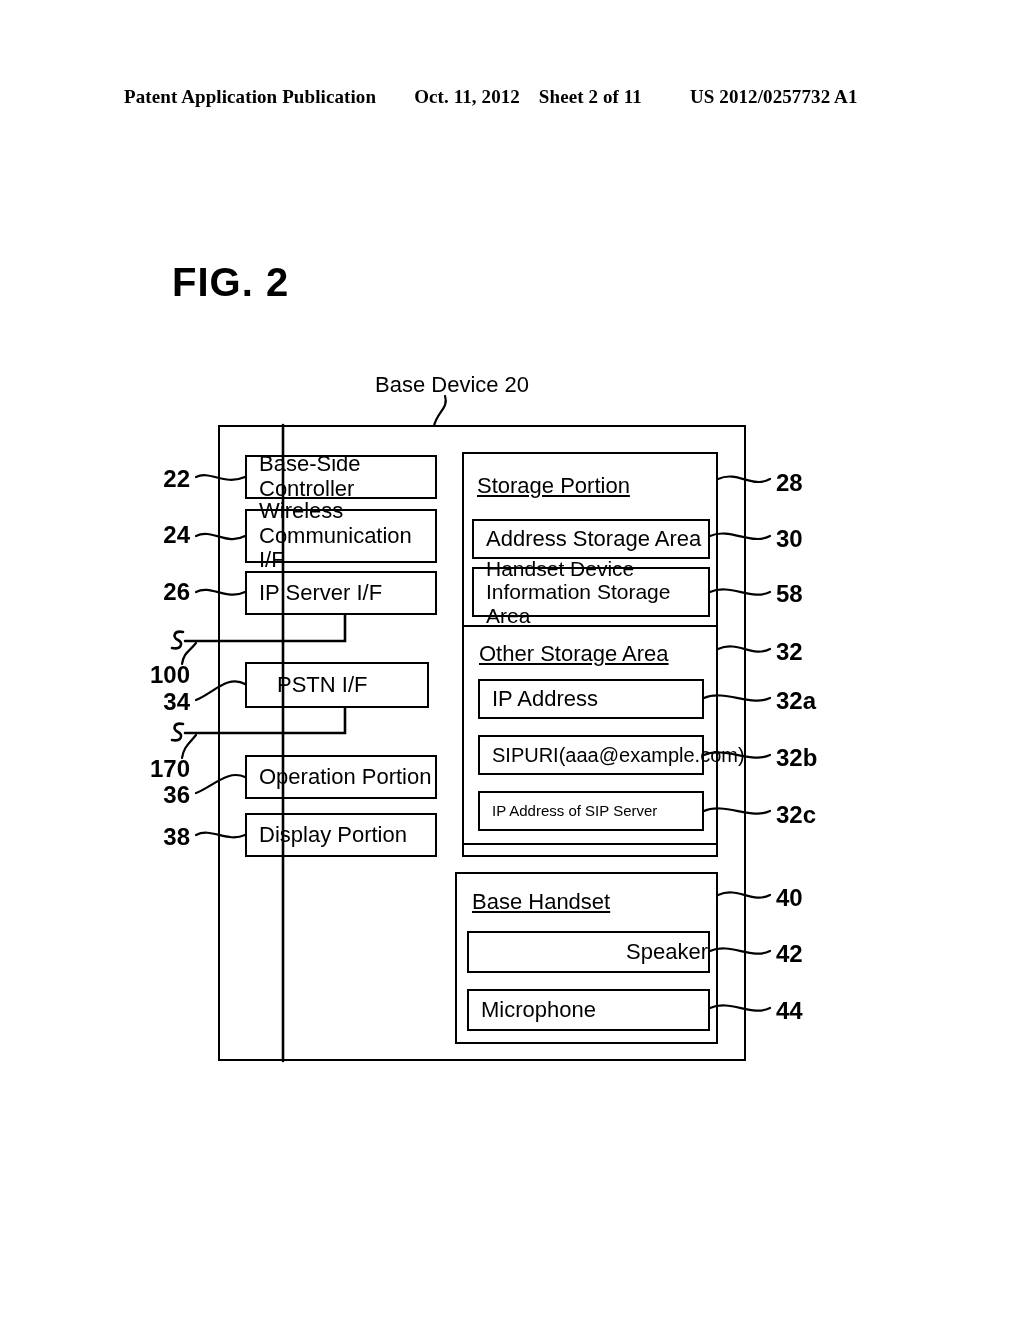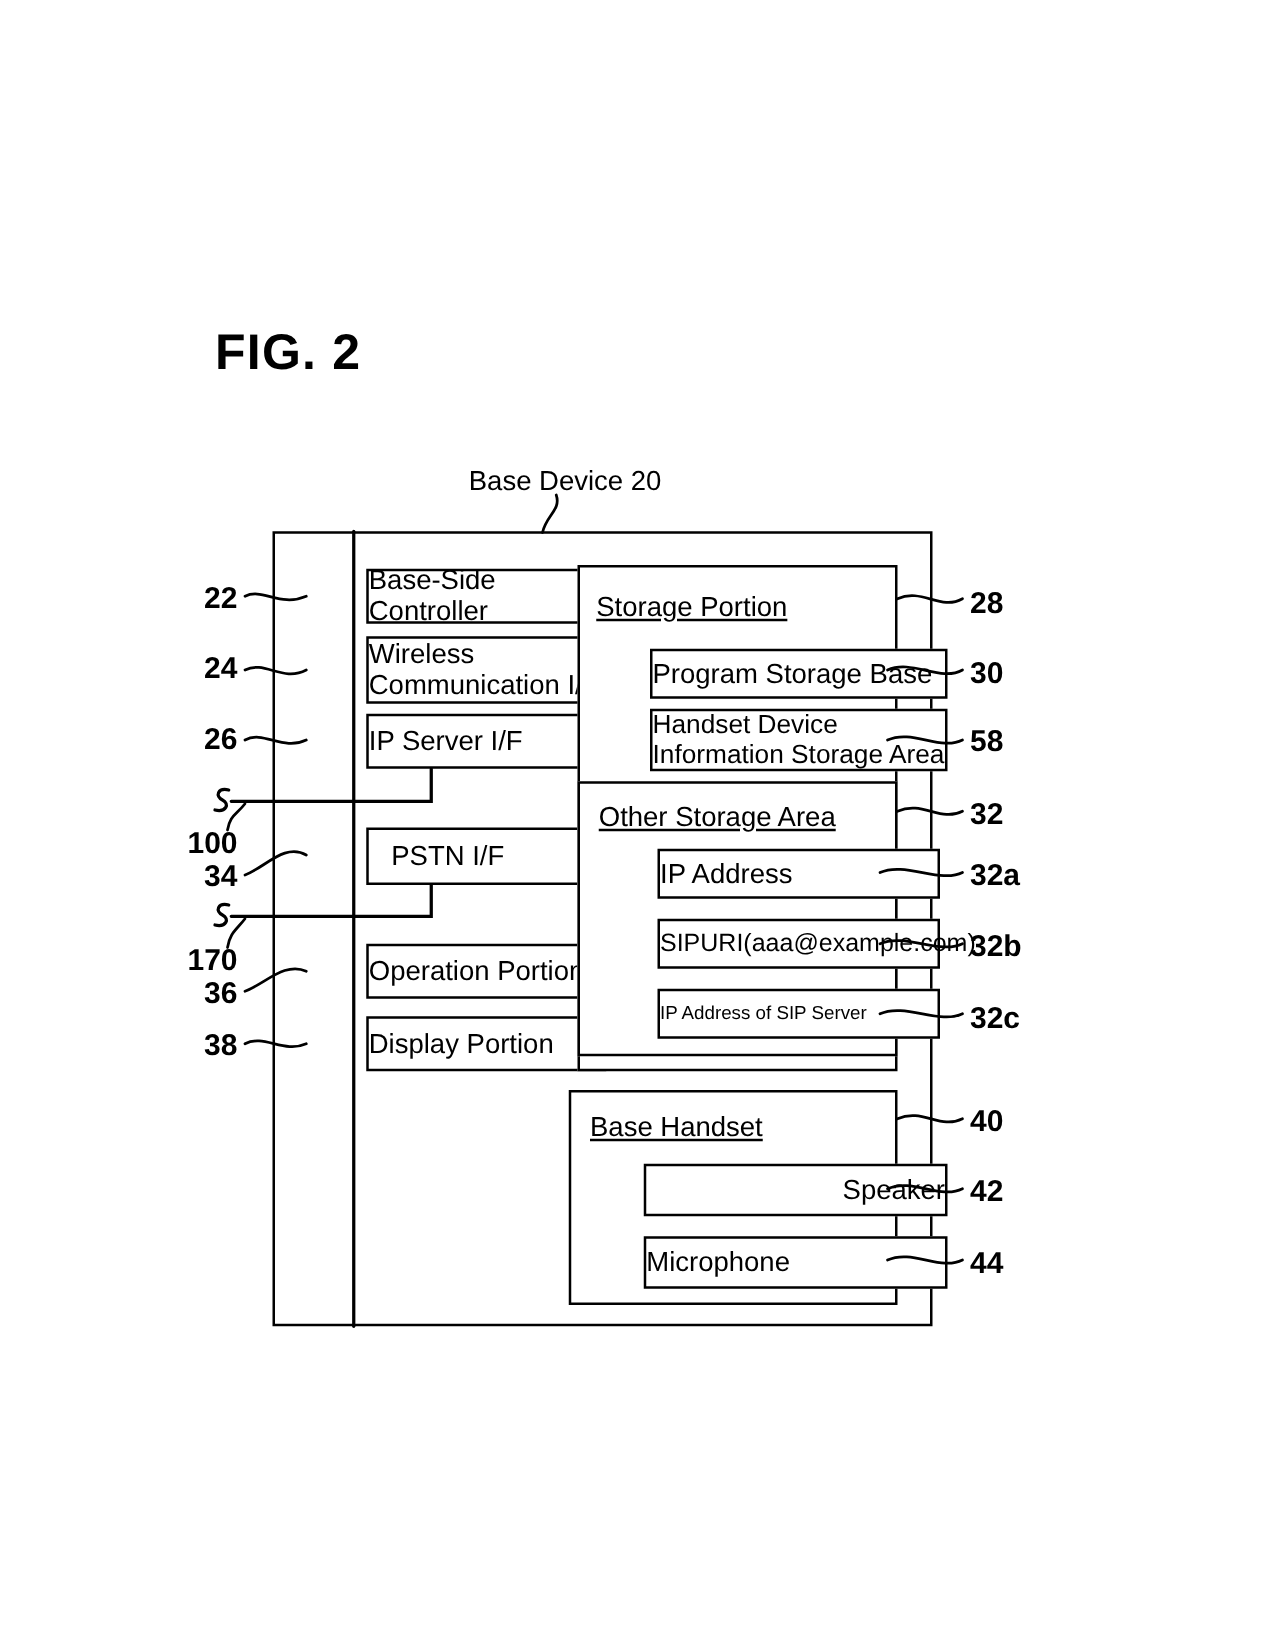--- a/index.html
+++ b/index.html
@@ -65,25 +65,24 @@
   .ref-num.left { text-align: right; }
 
   
   .box {
     position: absolute;
     box-sizing: border-box;
     border: 2.5px solid #000;
     background: #fff;
     display: flex;
     align-items: center;
-    padding-left: 0;
+    padding-left: 12px;
     font-family: "Liberation Sans", sans-serif;
     font-size: 22px;
     line-height: 1.12;
-    margin-left: 48px;
   }
   .box.two-line {
     align-items: center;
   }
   .box .lbl {
     display: block;
     white-space: pre-line;
   }
   .group-box {
     position: absolute;
@@ -109,20 +108,28 @@
     font-family: "Liberation Sans", sans-serif;
     font-size: 22px;
     white-space: nowrap;
   }
 </style>
 </head>
 <body>
 
 <div id="page">
 
+  <div id="pub-header">
+    <span class="h-left">Patent Application Publication</span>
+    <span class="h-mid">
+      <span>Oct. 11, 2012</span>
+      <span class="sheet">Sheet 2 of 11</span>
+    </span>
+    <span class="h-right">US 2012/0257732 A1</span>
+  </div>
 
   <div id="fig-title">FIG. 2</div>
 
   <div class="dev-title" style="left:375px; top:372px;">Base Device 20</div>
 
   <div id="outer-box" style="left:218px; top:425px; width:528px; height:636px;"></div>
 
   <div class="box" style="left:245px; top:455px; width:192px; height:44px;">
     <span class="lbl">Base-Side Controller</span>
   </div>
@@ -145,21 +152,21 @@
   </div>
 
   <div class="box" style="left:245px; top:813px; width:192px; height:44px;">
     <span class="lbl">Display Portion</span>
   </div>
 
   <div class="group-box" style="left:462px; top:452px; width:256px; height:405px;"></div>
   <div class="group-title" style="left:477px; top:473px;">Storage Portion</div>
 
   <div class="box" style="left:472px; top:519px; width:238px; height:40px;">
-    <span class="lbl">Program Storage Base</span>
+    <span class="lbl">Address Storage Area</span>
   </div>
 
   <div class="box two-line" style="left:472px; top:567px; width:238px; height:50px;">
     <span class="lbl" style="font-size:21px;">Handset Device
 Information Storage Area</span>
   </div>
 
   <div class="group-box" style="left:462px; top:625px; width:256px; height:220px;"></div>
   <div class="group-title" style="left:479px; top:641px;">Other Storage Area</div>
 

